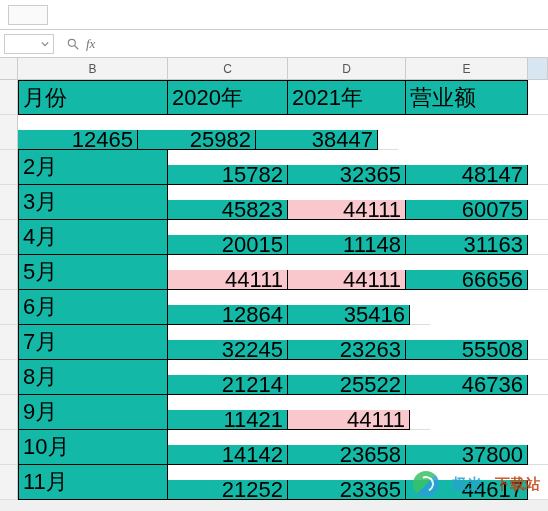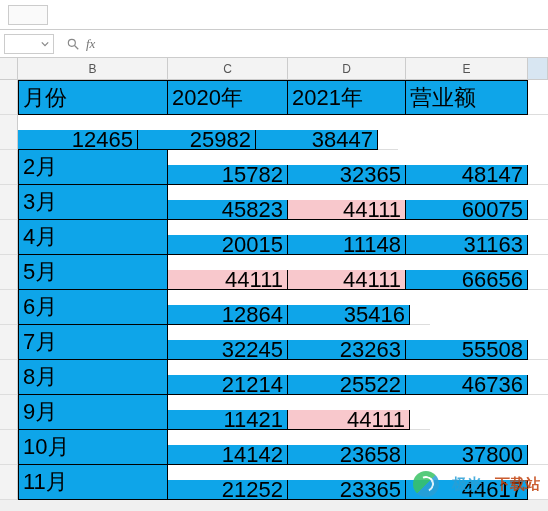--- a/index.html
+++ b/index.html
@@ -103,21 +103,21 @@
     background: #f3f3f3;
   }
   .cell {
     border-right: 1px solid #000;
     border-bottom: 1px solid #000;
     display: flex;
     align-items: center;
     font-size: 22px;
     color: #000;
     padding: 0 4px;
-    background: #0ea5e9;
+    background: #14b8a6;
     overflow: hidden;
     white-space: nowrap;
   }
   .cell.hdr { justify-content: flex-start; }
   .cell.num { justify-content: flex-end; margin-top: 15px; }
   .cell.hl { background: #f8c8cc; }
   .cell.first-col { border-left: 1px solid #000; }
   .grid-row:first-of-type .cell { border-top: 1px solid #000; }
   .col-F-cell {
     width: 20px;

